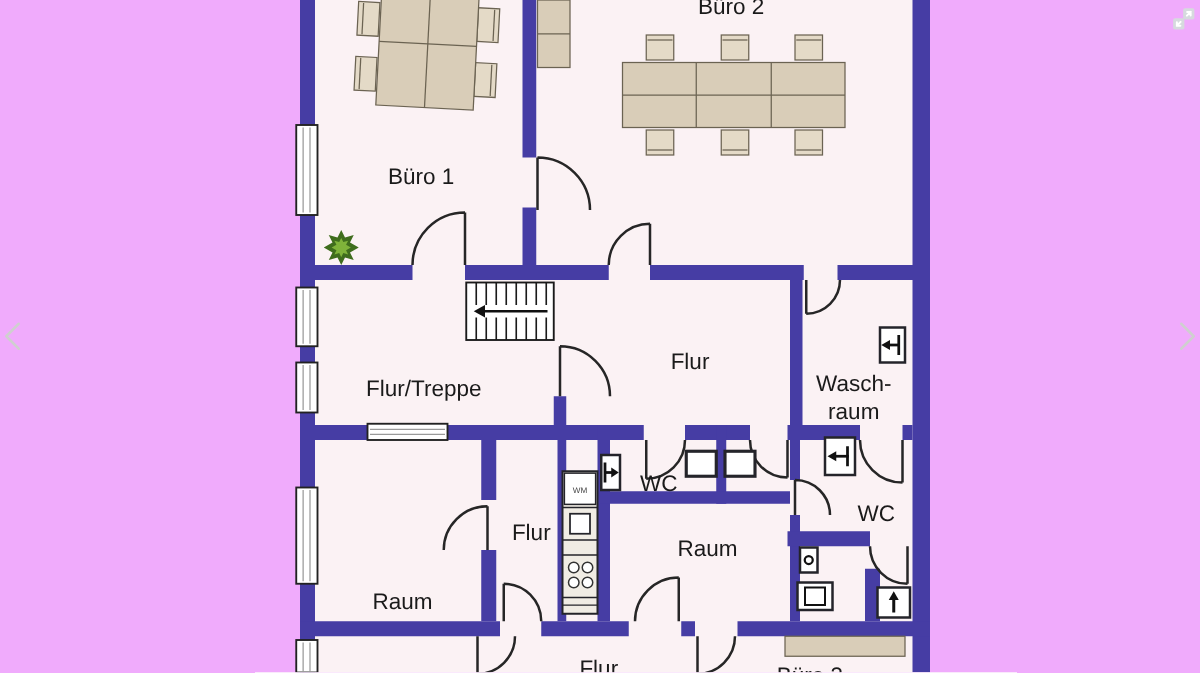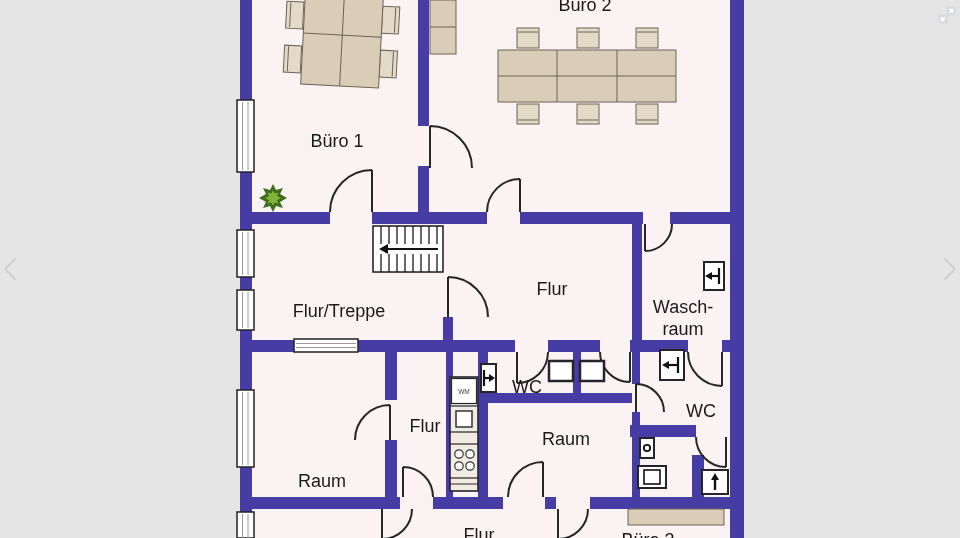--- a/index.html
+++ b/index.html
@@ -1,16 +1,16 @@
 <!DOCTYPE html>
 <html style="--wall: #463da4; --room_fill: #fbf2f4; --furniture: #d9cdb8; --plant: #5c8f28; --line: #262626; --nav_gray: #cfcfcf;"><head>
 <meta charset="utf-8">
 <style>
   html,body{margin:0;padding:0;background:#fff;}
-  .stage{position:relative;width:960px;height:538px;overflow:hidden;background:#e5e5e5;
+  .stage{position:relative;width:960px;height:538px;overflow:hidden;background:#f0abfc;
          font-family:"Liberation Sans",sans-serif;}
   .plan-wrap{position:absolute;left:232px;top:0;width:512px;height:538px;}
   .room{fill:var(--room_fill,#fbf2f4);}
   .wall{fill:var(--wall,#463da4);}
   .furn{fill:var(--furniture,#d9cdb8);stroke:#6b6352;stroke-width:1;}
   .furn2{fill:#e4dac7;stroke:#6b6352;stroke-width:1;}
   .fix{fill:#ffffff;stroke:#24242a;stroke-width:2;}
   .fix-thick{fill:#ffffff;stroke:#24242a;stroke-width:2.5;}
   .win{fill:#ffffff;stroke:#222;stroke-width:1.5;}
   .winline{stroke:#9a9a9a;stroke-width:1;}

